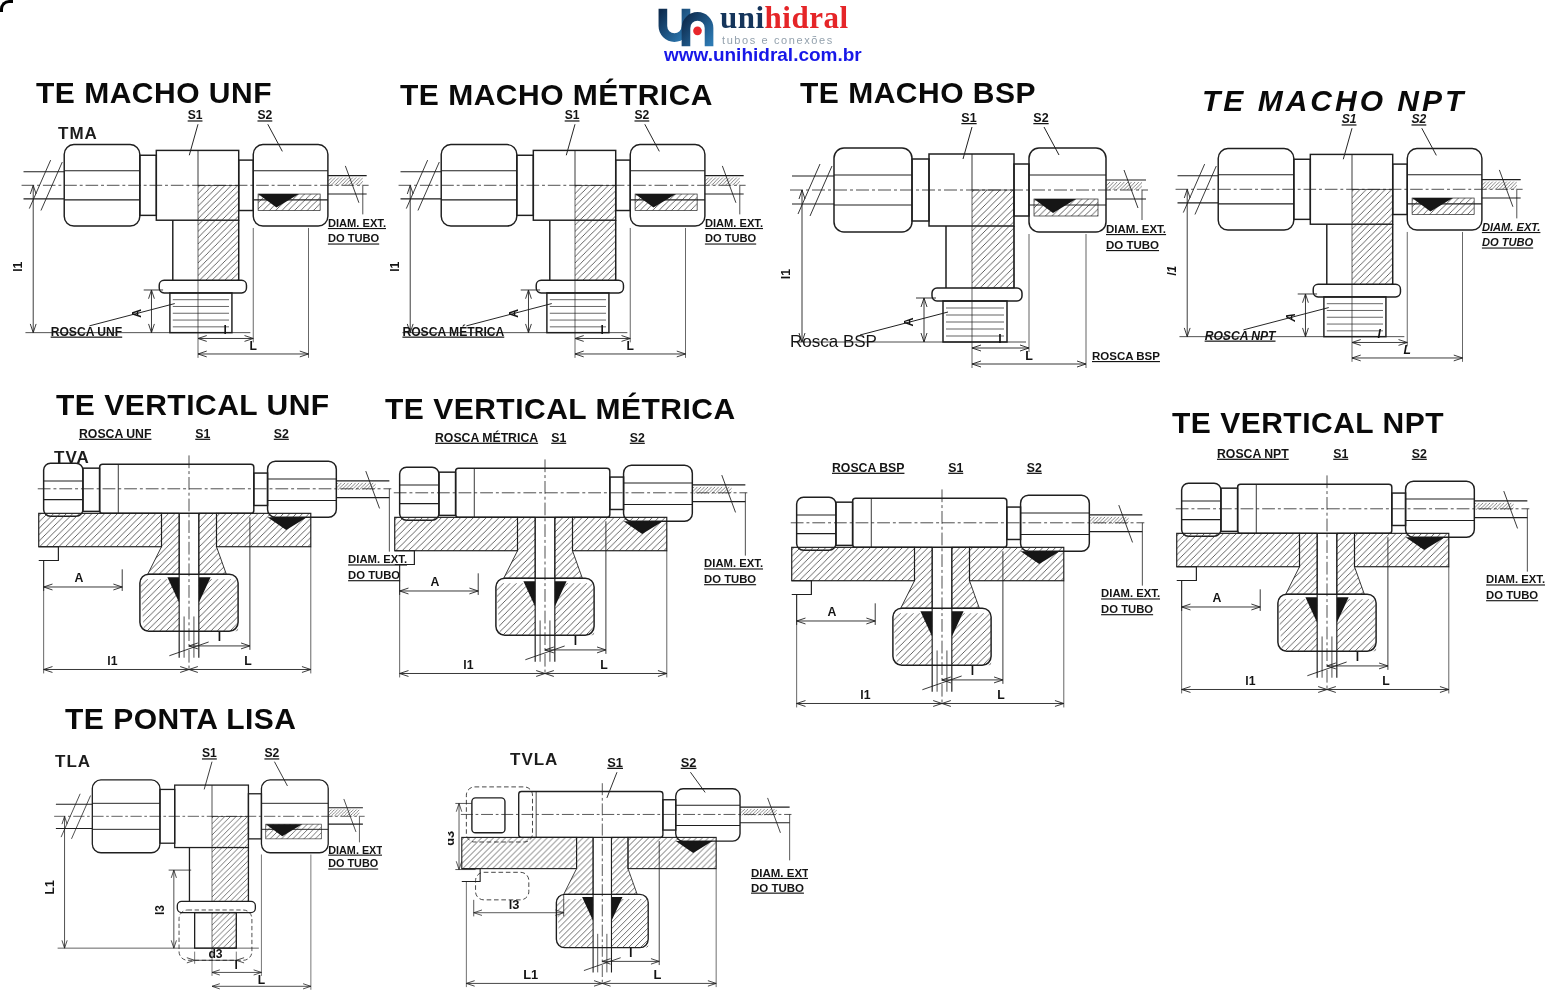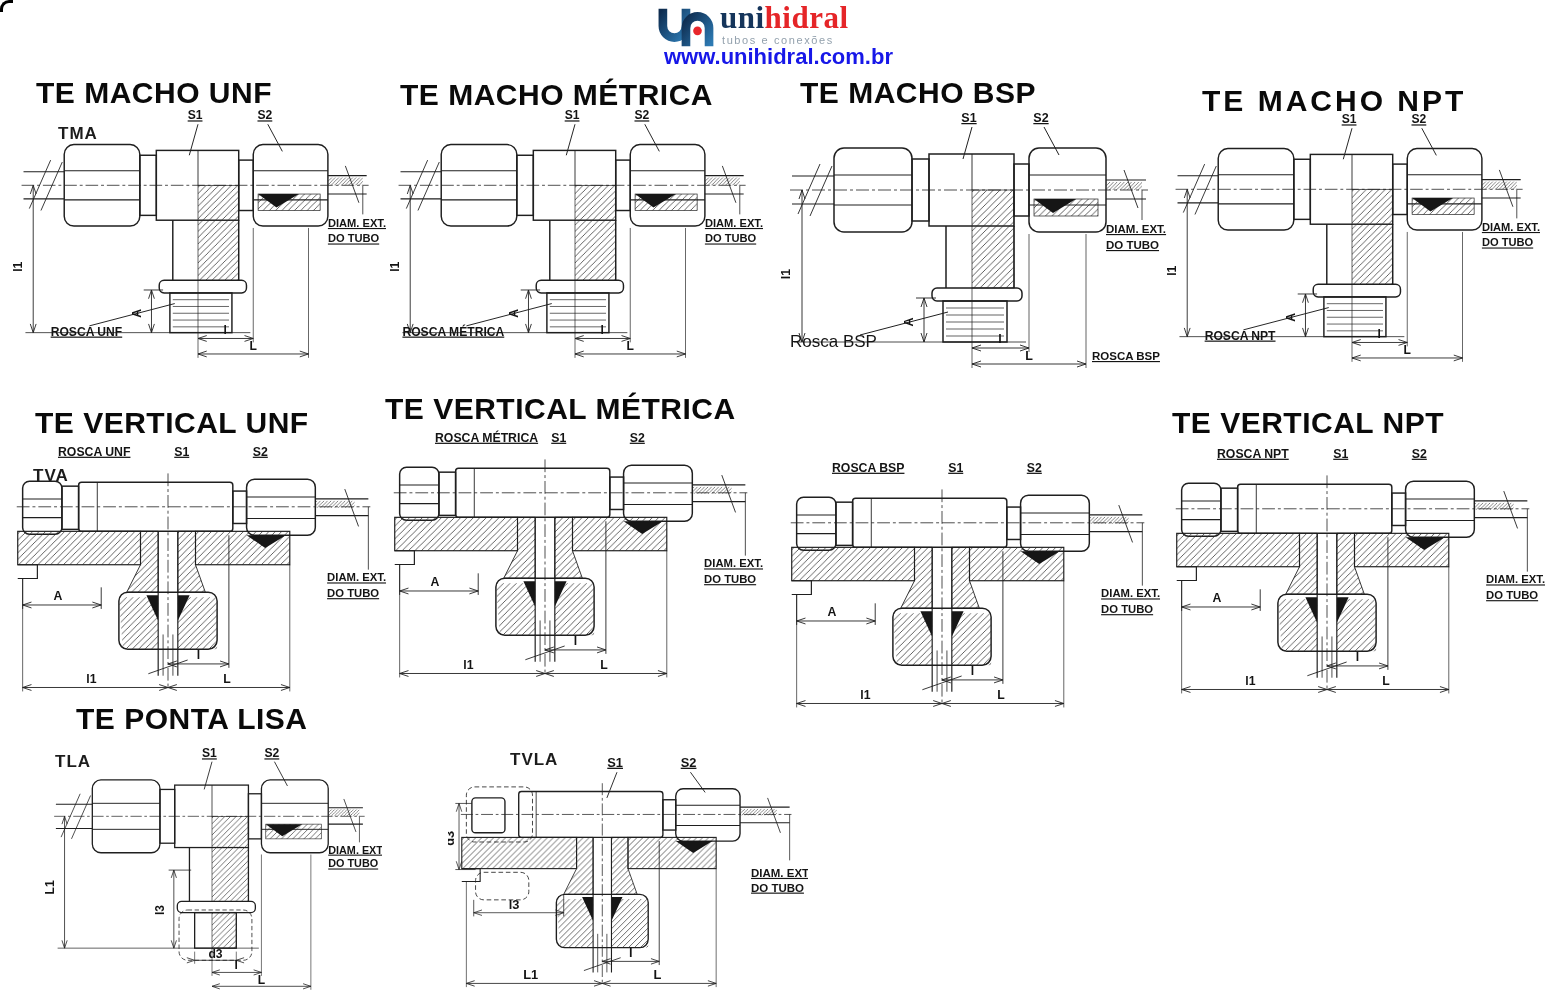--- a/index.html
+++ b/index.html
@@ -8,21 +8,21 @@
 
   
   .header{position:absolute;left:650px;top:0;width:260px;height:66px;}
   .monogram{position:absolute;left:4px;top:2px;}
   .brand{position:absolute;left:70px;top:0px;font-family:"Liberation Serif",serif;
          font-weight:bold;font-size:31px;letter-spacing:0.5px;white-space:nowrap;}
   .brand .navy{color:#15355b;}
   .brand .red{color:#e52528;}
   .tagline{position:absolute;left:72px;top:34px;font-size:11px;color:#93a1ad;
            letter-spacing:1.6px;white-space:nowrap;}
-  .site{position:absolute;left:14px;top:44px;font-weight:bold;font-size:22px;
+  .site{position:absolute;left:14px;top:44px;font-weight:bold;font-size:19px;
         color:#1717e8;white-space:nowrap;}
 
   
   .artifact{position:absolute;left:0;top:0;width:10px;height:9px;
             border-top:3px solid #000;border-left:3px solid #000;
             border-top-left-radius:9px;}
 
   
   .diagram{position:absolute;}
   .dtitle{position:absolute;font-weight:bold;font-size:30px;color:#0a0a0a;
@@ -265,37 +265,37 @@
       <text class="lb" transform="rotate(-90 137 220)" x="137" y="220" text-anchor="middle">A</text>
       <text class="big" x="14" y="245">Rosca BSP</text>
       <text class="lb" x="224" y="241" text-anchor="middle">l</text>
       <text class="lb" x="253" y="258" text-anchor="middle">L</text>
       <text class="lb sm ul" x="316" y="258">ROSCA BSP</text>
       <text class="lb sm ul" x="330" y="131">DIAM. EXT.</text>
       <text class="lb sm ul" x="330" y="147">DO TUBO</text>
     </svg>
   </div>
 
-  <div class="diagram" style="left:1162px;top:76px;width:392px;height:300px;">
+  <div class="diagram" style="left:1162px;top:76px;width:392px;height:300px;font-style:italic;">
     <div class="dtitle" style="left:40px;top:8px;letter-spacing:3px;">TE MACHO NPT</div>
     <svg class="art" style="left:0;top:28px;" width="380" viewBox="0 0 392 270">
       <use href="#sym-m"></use>
       <text class="lb ul" x="193" y="20" text-anchor="middle">S1</text>
       <text class="lb ul" x="265" y="20" text-anchor="middle">S2</text>
       <text class="lb" transform="rotate(-90 14 172)" x="14" y="172" text-anchor="middle">l1</text>
       <text class="lb" transform="rotate(-90 137 220)" x="137" y="220" text-anchor="middle">A</text>
       <text class="lb ul" x="44" y="243">ROSCA NPT</text>
       <text class="lb" x="224" y="241" text-anchor="middle">l</text>
       <text class="lb" x="253" y="258" text-anchor="middle">L</text>
       <text class="lb sm ul" x="330" y="131">DIAM. EXT.</text>
       <text class="lb sm ul" x="330" y="147">DO TUBO</text>
     </svg>
   </div>
 
-  <div class="diagram" style="left:3px;top:386px;width:392px;height:304px;margin-top:18px;">
+  <div class="diagram" style="left:24px;top:386px;width:392px;height:304px;">
     <div class="dtitle" style="left:32px;top:2px;">TE VERTICAL UNF</div>
     <div class="dcode" style="left:30px;top:62px;">TVA</div>
     <svg class="art" style="left:0;top:36px;" width="385" viewBox="0 0 392 265">
       <use href="#sym-v"></use>
       <text class="lb ul" x="56" y="16">ROSCA UNF</text>
       <text class="lb ul" x="182" y="16" text-anchor="middle">S1</text>
       <text class="lb ul" x="262" y="16" text-anchor="middle">S2</text>
       <text class="lb" x="56" y="163" text-anchor="middle">A</text>
       <text class="lb" x="199" y="223" text-anchor="middle">l</text>
       <text class="lb" x="90" y="247" text-anchor="middle">l1</text>
@@ -346,21 +346,21 @@
       <text class="lb" x="56" y="163" text-anchor="middle">A</text>
       <text class="lb" x="199" y="223" text-anchor="middle">l</text>
       <text class="lb" x="90" y="247" text-anchor="middle">l1</text>
       <text class="lb" x="228" y="247" text-anchor="middle">L</text>
       <text class="lb sm ul" x="330" y="144">DIAM. EXT.</text>
       <text class="lb sm ul" x="330" y="160">DO TUBO</text>
     </svg>
   </div>
 
   <div class="diagram" style="left:30px;top:700px;width:392px;height:296px;">
-    <div class="dtitle" style="left:35px;top:2px;margin-left:11px;">TE PONTA LISA</div>
+    <div class="dtitle" style="left:35px;top:2px;">TE PONTA LISA</div>
     <div class="dcode" style="left:25px;top:52px;">TLA</div>
     <svg class="art plart" style="left:12px;top:40px;" width="340" viewBox="0 0 392 292">
       <use href="#sym-pl"></use>
       <text class="lb ul" x="193" y="20" text-anchor="middle">S1</text>
       <text class="lb ul" x="265" y="20" text-anchor="middle">S2</text>
       <text class="lb" transform="rotate(-90 14 170)" x="14" y="170" text-anchor="middle">L1</text>
       <text class="lb" transform="rotate(-90 141 196)" x="141" y="196" text-anchor="middle">l3</text>
       <text class="lb" x="200" y="251" text-anchor="middle">d3</text>
       <text class="lb" x="224" y="264" text-anchor="middle">l</text>
       <text class="lb" x="253" y="281" text-anchor="middle">L</text>

